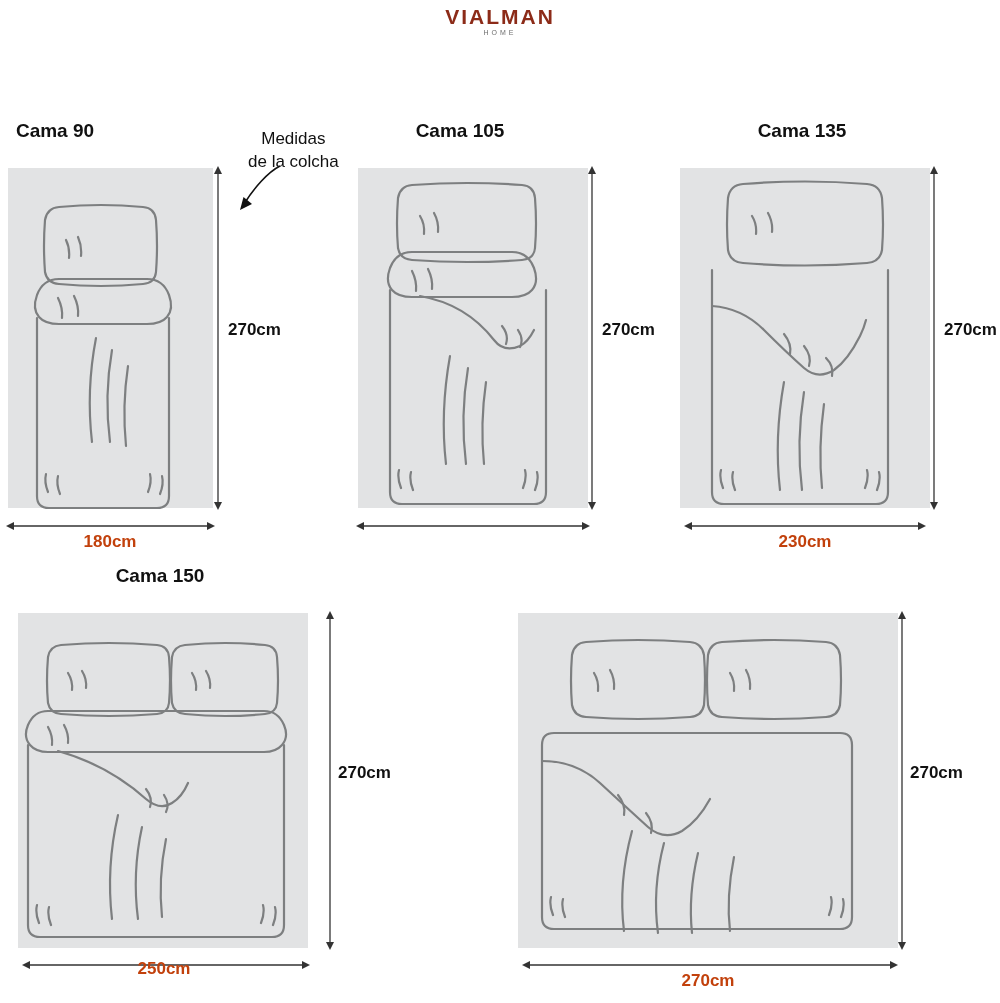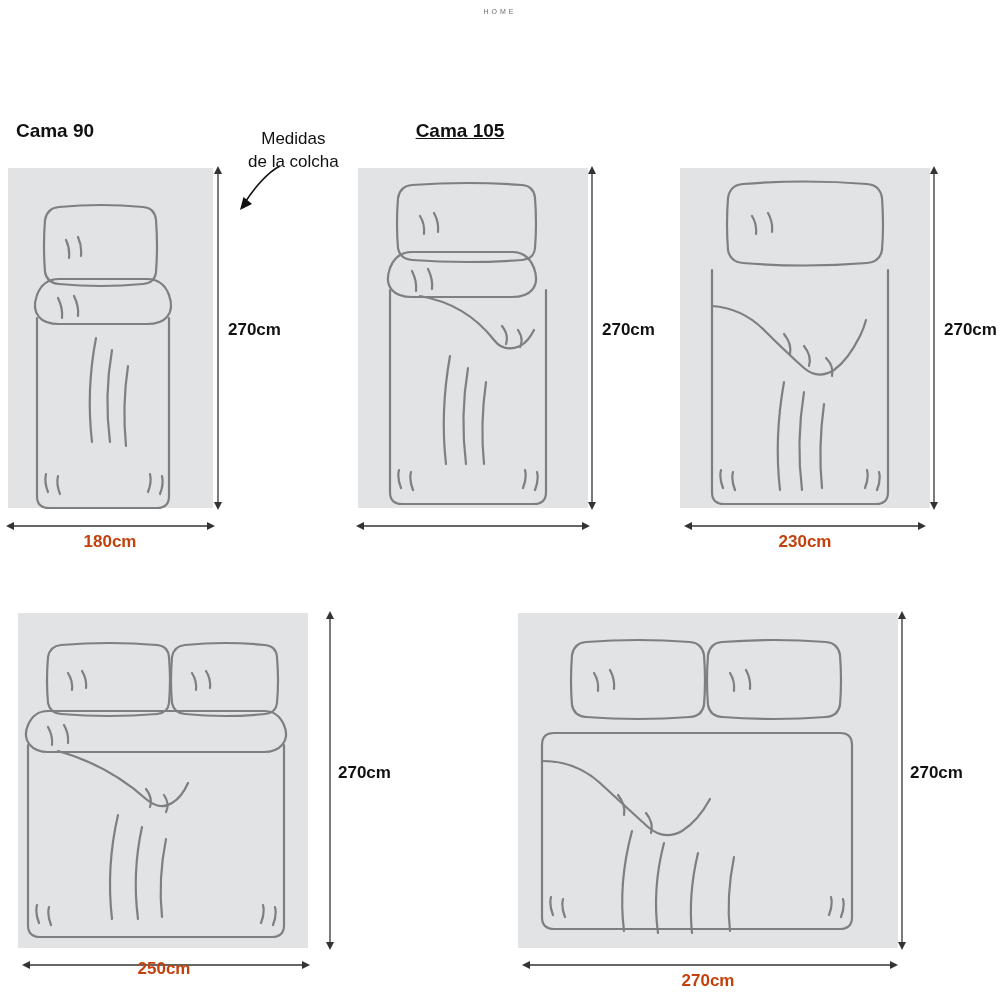--- a/index.html
+++ b/index.html
@@ -60,20 +60,21 @@
     position: absolute; font-size: 17px; font-weight: 700; color: #c2410c;
     text-align: center; white-space: nowrap;
   }
 </style>
 </head>
 <body>
 
 <div class="page">
 
   <div class="brand">
+    <div class="brand-name">VIALMAN</div>
     <div class="brand-sub">HOME</div>
   </div>
 
 
   <div class="note">
     <div>Medidas</div>
     <div>de la colcha</div>
   </div>
   <svg class="note-arrow" width="60" height="60" viewBox="0 0 60 60">
     <path d="M52 6 C40 12 26 28 16 44" stroke="#111" stroke-width="1.6" fill="none"></path>
@@ -112,21 +113,21 @@
       <g stroke="#333" stroke-width="1.3" fill="none">
         <line x1="8" y1="406" x2="213" y2="406"></line>
         <path d="M14 402 L6 406 L14 410 Z" fill="#333" stroke="none"></path>
         <path d="M207 402 L215 406 L207 410 Z" fill="#333" stroke="none"></path>
       </g>
     </svg>
     <div class="dim-h" style="left:0px; top:412px; width:220px;">180cm</div>
   </div>
 
   <div class="bed" style="left:350px; top:120px; width:320px; height:440px;">
-    <div class="bed-title" style="top:0px; left:-50px; width:320px;text-decoration:underline;">Cama 105</div>
+    <div class="bed-title" style="top:0px; left:-50px; width:320px;">Cama 105</div>
     <div class="blanket" style="left:8px; top:48px; width:230px; height:340px;"></div>
     <svg class="svgwrap" width="320" height="440" viewBox="0 0 320 440">
       <g stroke="#7d7f80" stroke-width="2.2" fill="none" stroke-linecap="round" stroke-linejoin="round">
 
         <path d="M48 78 q2 -12 14 -13 q55 -4 110 0 q12 1 13 13 q2 26 0 50 q-1 11 -13 12 q-55 4 -110 0 q-12 -1 -14 -12 q-2 -24 0 -50 Z"></path>
         <path d="M70 96 q5 8 4 18 M84 93 q5 9 4 19"></path>
 
         <path d="M40 148 q6 -16 22 -16 h100 q16 0 22 16 q5 14 -2 22 q-6 7 -20 7 h-100 q-14 0 -20 -7 q-7 -8 -2 -22 Z"></path>
         <path d="M62 151 q5 10 4 20 M78 149 q5 10 4 20"></path>
 
@@ -150,20 +151,21 @@
     <svg class="svgwrap" width="320" height="440" viewBox="0 0 320 440">
       <g stroke="#333" stroke-width="1.3" fill="none">
         <line x1="8" y1="406" x2="238" y2="406"></line>
         <path d="M14 402 L6 406 L14 410 Z" fill="#333" stroke="none"></path>
         <path d="M232 402 L240 406 L232 410 Z" fill="#333" stroke="none"></path>
       </g>
     </svg>
   </div>
 
   <div class="bed" style="left:672px; top:120px; width:328px; height:440px;">
+    <div class="bed-title" style="top:0px; left:0px; width:260px;">Cama 135</div>
     <div class="blanket" style="left:8px; top:48px; width:250px; height:340px;"></div>
     <svg class="svgwrap" width="328" height="440" viewBox="0 0 328 440">
       <g stroke="#7d7f80" stroke-width="2.2" fill="none" stroke-linecap="round" stroke-linejoin="round">
 
         <path d="M56 78 q2 -13 15 -14 q62 -5 124 0 q13 1 15 14 q2 27 0 52 q-2 12 -15 13 q-62 5 -124 0 q-13 -1 -15 -13 q-2 -25 0 -52 Z"></path>
         <path d="M80 96 q5 8 4 18 M96 93 q5 9 4 19"></path>
 
         <path d="M40 150 v222 q0 12 12 12 h152 q12 0 12 -12 v-222"></path>
         <path d="M51 368 q-4 -10 -2 -18 M63 370 q-4 -10 -2 -18 M193 368 q4 -10 2 -18 M205 370 q4 -10 2 -18"></path>
 
@@ -185,20 +187,21 @@
       <g stroke="#333" stroke-width="1.3" fill="none">
         <line x1="14" y1="406" x2="252" y2="406"></line>
         <path d="M20 402 L12 406 L20 410 Z" fill="#333" stroke="none"></path>
         <path d="M246 402 L254 406 L246 410 Z" fill="#333" stroke="none"></path>
       </g>
     </svg>
     <div class="dim-h" style="left:8px; top:412px; width:250px;">230cm</div>
   </div>
 
   <div class="bed" style="left:0px; top:565px; width:420px; height:430px;">
+    <div class="bed-title" style="top:0px; left:0px; width:320px;">Cama 150</div>
     <div class="blanket" style="left:18px; top:48px; width:290px; height:335px;"></div>
     <svg class="svgwrap" width="420" height="430" viewBox="0 0 420 430">
       <g stroke="#7d7f80" stroke-width="2.2" fill="none" stroke-linecap="round" stroke-linejoin="round">
 
         <path d="M48 92 q2 -11 13 -12 q48 -4 96 0 q11 1 12 12 q2 24 0 46 q-1 10 -12 11 q-48 4 -96 0 q-11 -1 -13 -11 q-2 -22 0 -46 Z"></path>
         <path d="M68 108 q5 8 4 17 M82 106 q5 8 4 17"></path>
 
         <path d="M172 92 q2 -11 13 -12 q40 -4 80 0 q11 1 12 12 q2 24 0 46 q-1 10 -12 11 q-40 4 -80 0 q-11 -1 -13 -11 q-2 -22 0 -46 Z"></path>
         <path d="M192 108 q5 8 4 17 M206 106 q5 8 4 17"></path>
 

